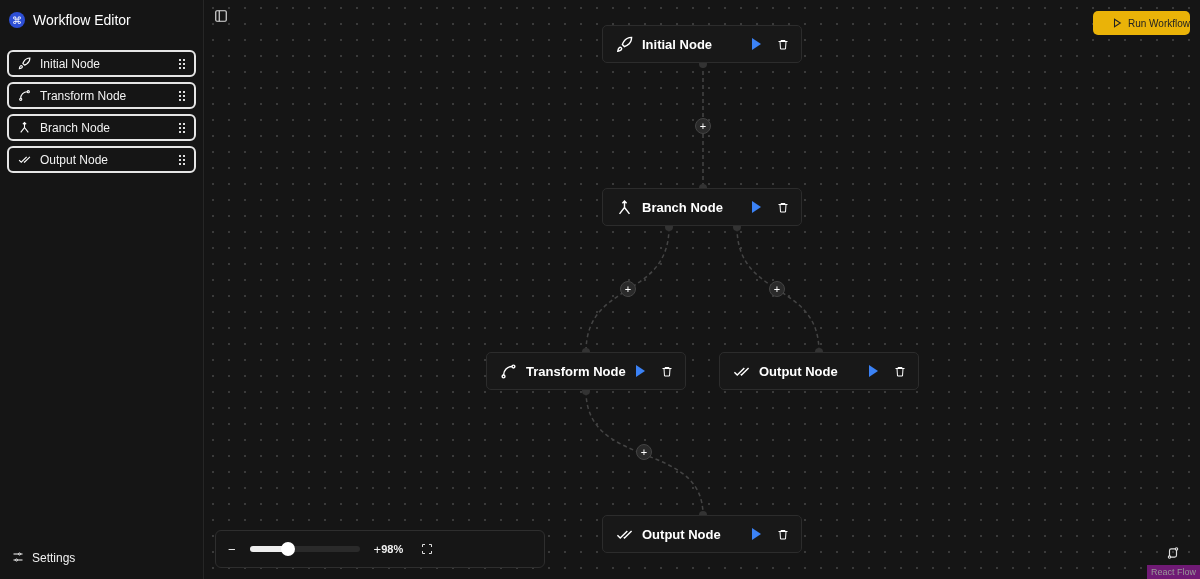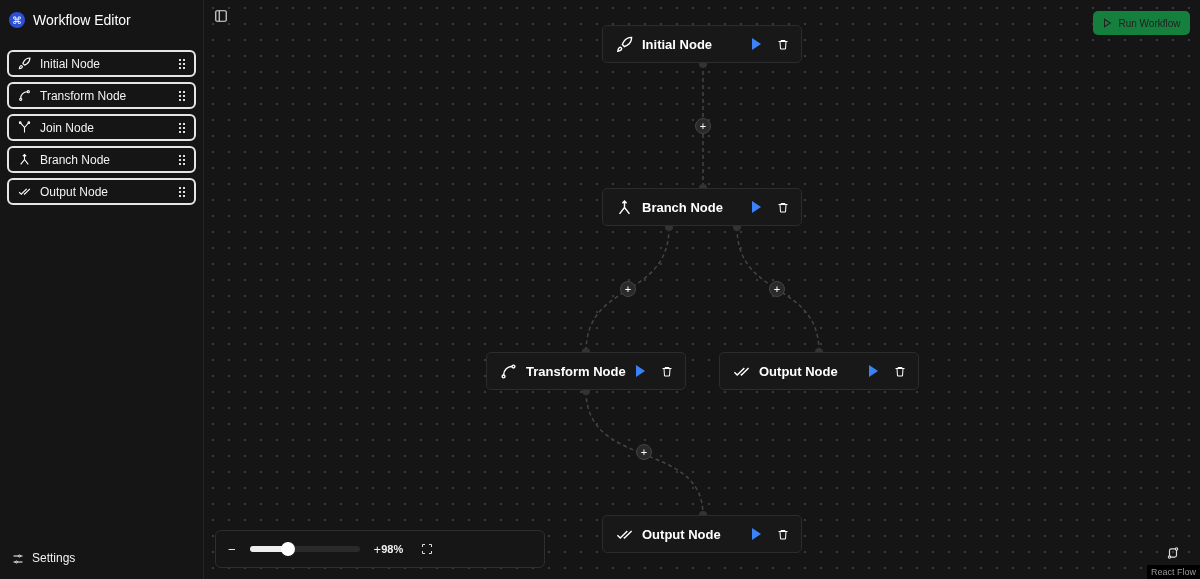--- a/index.html
+++ b/index.html
@@ -6,36 +6,36 @@
 body{width:1200px;height:579px;overflow:hidden;background:#141414;font-family:"Liberation Sans",sans-serif;color:#f2f2f2;position:relative}
 .sidebar{position:absolute;left:0;top:0;width:204px;height:579px;background:#151515;border-right:1px solid #262626}
 .brand{position:absolute;left:9px;top:12px;display:flex;align-items:center;gap:8px}
 .logo{width:16px;height:16px;border-radius:50%;background:#2d4fd6;display:flex;align-items:center;justify-content:center;font-size:10px;color:#fff}
 .brand-title{font-size:14px;font-weight:normal;color:#fff}
 .palette{position:absolute;left:7px;top:50px;width:189px}
 .pitem{height:27px;margin-bottom:5px;border:2px solid #e6e6e6;border-radius:6px;display:flex;align-items:center;padding:0 8px;font-size:12px;background:#151515}
 .pitem .ic{width:14px;display:flex;justify-content:center;margin-right:9px}
 .pitem .lbl{flex:1}
 .grip{width:8px;height:11px;background-image:radial-gradient(circle,#ddd 1.1px,transparent 1.3px);background-size:4px 4px}
-.settings{position:absolute;left:12px;top:551px;display:flex;align-items:flex-end;gap:8px;font-size:12px}
+.settings{position:absolute;left:12px;top:551px;display:flex;align-items:flex-start;gap:8px;font-size:12px}
 .canvas{position:absolute;left:205px;top:0;right:0;bottom:0;background-color:#151515;background-image:radial-gradient(circle,#3a3a3a 0.8px,transparent 1px);background-size:16px 16px}
 .toggle{position:absolute;left:214px;top:9px}
-.run{position:absolute;left:1093px;top:11px;width:97px;height:24px;background:#15803d;color:#222;border-radius:5px;font-size:10px;display:flex;align-items:center;justify-content:center;gap:6px}
+.run{position:absolute;left:1093px;top:11px;width:97px;height:24px;background:#eab308;color:#222;border-radius:5px;font-size:10px;display:flex;align-items:center;justify-content:flex-end;gap:6px}
 .node{position:absolute;width:200px;height:38px;background:#181818;border:1px solid #2c2c2c;border-radius:5px;display:flex;align-items:center;padding:0 12px}
 .node .nic{width:18px;margin-right:9px;display:flex;justify-content:center}
 .node .nt{flex:1;font-size:13px;font-weight:bold;color:#fff}
 .play{width:0;height:0;border-left:9px solid #3b82f6;border-top:6px solid transparent;border-bottom:6px solid transparent;margin-right:16px}
 .handle{position:absolute;width:8px;height:8px;border-radius:50%;background:#333}
 .addbtn{position:absolute;width:16px;height:16px;border-radius:50%;background:#2a2a2a;border:1px solid #444;color:#fff;font-size:11px;display:flex;align-items:center;justify-content:center;line-height:1}
 .zoombar{position:absolute;left:215px;top:530px;width:330px;height:38px;border:1px solid #2e2e2e;border-radius:6px;background:#161616;display:flex;align-items:center;padding:0 12px;font-size:13px}
 .slider{position:relative;width:110px;height:6px;background:#2a2a2a;border-radius:3px;margin:0 14px}
 .slider .fill{position:absolute;left:0;top:0;height:6px;width:38px;background:#eee;border-radius:3px}
 .slider .knob{position:absolute;left:31px;top:-4px;width:14px;height:14px;border-radius:50%;background:#fff}
 .pct{font-size:11px;font-weight:bold;width:40px}
-.rf{position:absolute;right:0;bottom:0;background:#000000;color:#999;font-size:9px;padding:2px 4px}
+.rf{position:absolute;right:0;bottom:0;background:#701a75;color:#999;font-size:9px;padding:2px 4px}
 .rficon{position:absolute;left:1166px;top:546px}
 svg{display:block}
 </style>
 </head>
 <body>
 
 <div class="sidebar">
  <div class="brand">
   <span class="logo">⌘</span>
   <span class="brand-title">Workflow Editor</span>
@@ -53,31 +53,20 @@
       </div>
   <div class="pitem">
         <span class="ic">
           <svg width="13" height="13" viewBox="0 0 24 24" fill="none" stroke="#fff" stroke-width="2">
             <circle cx="19" cy="5" r="2"></circle>
             <circle cx="5" cy="19" r="2"></circle>
             <path d="M5 17A12 12 0 0 1 17 5"></path>
           </svg>
         </span>
         <span class="lbl">Transform Node</span>
-        <span class="grip"></span>
-      </div>
-  <div class="pitem">
-        <span class="ic">
-          <svg width="13" height="13" viewBox="0 0 24 24" fill="none" stroke="#fff" stroke-width="2">
-            <path d="M4 3l8 9v9M20 3l-8 9"></path>
-            <circle cx="4" cy="3" r="1.5"></circle>
-            <circle cx="20" cy="3" r="1.5"></circle>
-          </svg>
-        </span>
-        <span class="lbl">Join Node</span>
         <span class="grip"></span>
       </div>
   <div class="pitem">
         <span class="ic">
           <svg width="13" height="13" viewBox="0 0 24 24" fill="none" stroke="#fff" stroke-width="2">
             <path d="M12 3v9l-7 9M12 12l7 9M9 6l3-3 3 3"></path>
           </svg>
         </span>
         <span class="lbl">Branch Node</span>
         <span class="grip"></span>

